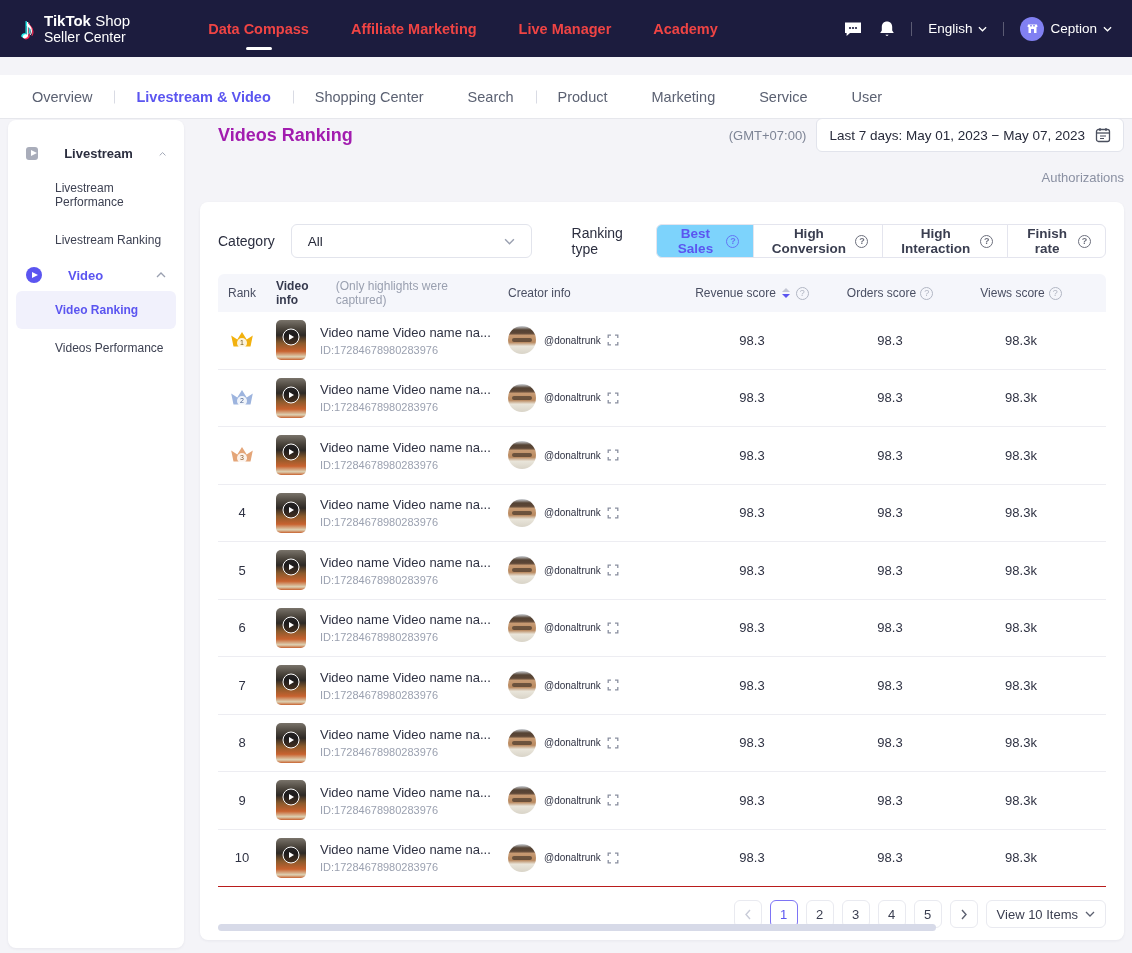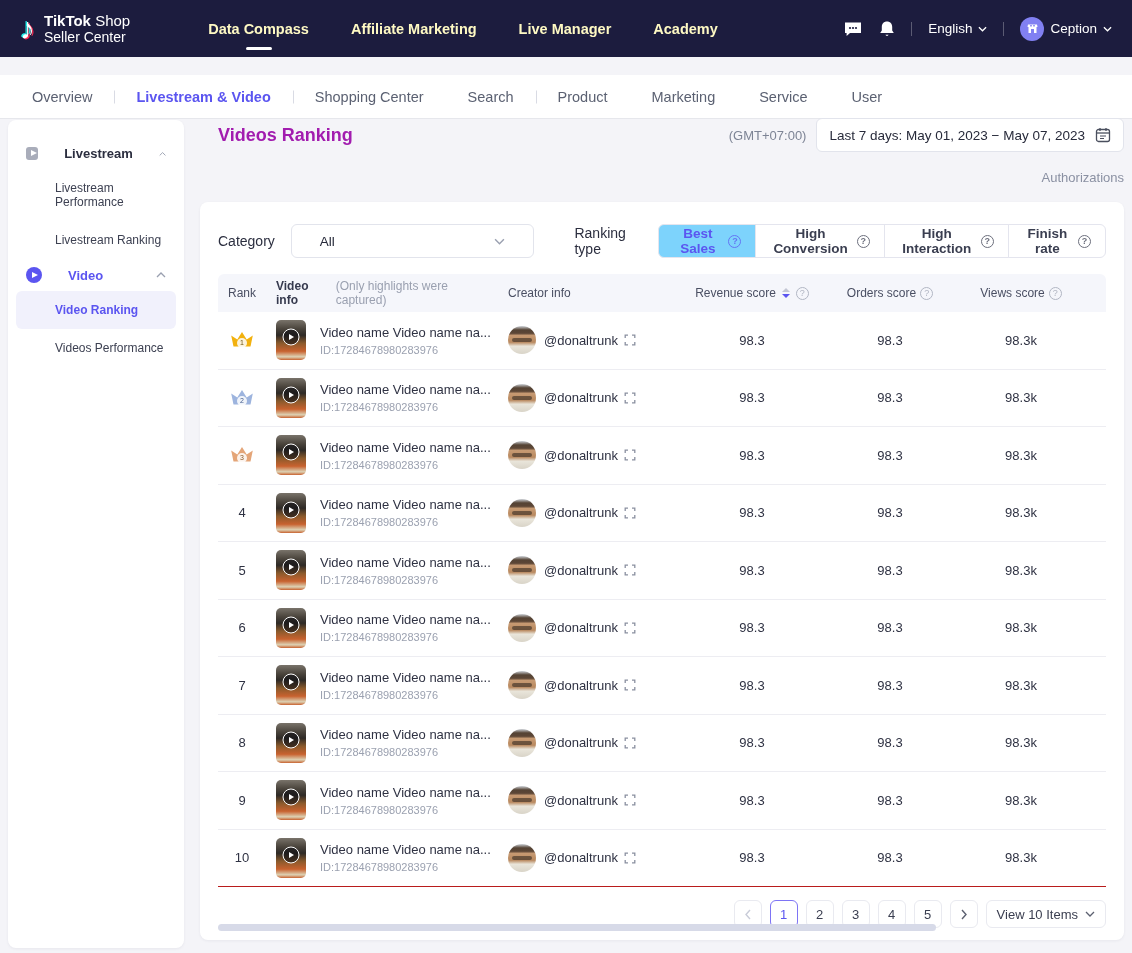--- a/index.html
+++ b/index.html
@@ -10,21 +10,21 @@
   .topnav { position:absolute; left:0; top:0; width:1132px; height:57px; background:#1c1c3e;
             display:flex; align-items:center; padding:0 20px; }
   .logo { display:flex; align-items:center; gap:9px; }
   .tt-note { font-size:30px; font-weight:bold; color:#fff; line-height:1;
              text-shadow:-1.5px -1px 0 #25f4ee, 1.5px 1px 0 #fe2c55; }
   .logo-text { color:#fff; line-height:1.15; }
   .logo-line1 { font-size:15px; }
   .logo-line1 b { font-weight:700; }
   .logo-line2 { font-size:14px; font-weight:300; }
   .topnav-items { display:flex; gap:42px; margin-left:78px; }
-  .topnav-item { color:#fef9c3; font-size:14.5px; font-weight:600; position:relative; cursor:pointer; padding:6px 0;text-align:right; }
+  .topnav-item { color:#ef4444; font-size:14.5px; font-weight:600; position:relative; cursor:pointer; padding:6px 0;text-align:right; }
   .topnav-item.active::after { content:""; position:absolute; left:50%; transform:translateX(-50%);
             bottom:-7px; width:26px; height:3px; border-radius:2px; background:#fff; }
   .topnav-right { margin-left:auto; display:flex; align-items:center; gap:16px; color:#fff; }
   .tn-sep { width:1px; height:14px; background:rgba(255,255,255,.28); }
   .lang, .account { display:flex; align-items:center; gap:6px; font-size:13.5px; cursor:pointer; }
   .avatar-org { width:24px; height:24px; border-radius:50%; background:#8180f2; display:flex;
                 align-items:center; justify-content:center; }
   .icon-btn { display:flex; align-items:center; cursor:pointer; }
 
   
@@ -61,21 +61,21 @@
   .auth-row { position:absolute; left:218px; top:168px; width:906px; text-align:right; }
   .auth-link { font-size:13px; color:#8a90a2; cursor:pointer; }
 
   
   .card { position:absolute; left:200px; top:202px; width:924px; height:738px; background:#fff;
           border-radius:8px; box-shadow:0 1px 3px rgba(30,33,60,.06); padding:22px 18px 0 18px; }
 
   .filters { display:flex; align-items:center; }
   .f-label { font-size:14px; color:#2b2e3f; }
   .select { width:282px; height:34px; border:1px solid #e2e4ec; border-radius:6px; display:flex;
-            align-items:center; padding:0 28px; font-size:13.5px; color:#272a3a; margin-left:16px; cursor:pointer; }
+            align-items:center; padding:0 16px; font-size:13.5px; color:#272a3a; margin-left:16px; cursor:pointer; }
   .select .cd { margin-left:auto; }
   .rt-label { margin-left:40px; }
   .rtabs { display:flex; margin-left:16px; }
   .rtab { height:34px; border:1px solid #e4e5ee; background:#fff; display:flex; align-items:center; gap:6px;
           padding:0 14px; font-size:13.5px; color:#3a3e50; font-weight:600; margin-left:-1px; cursor:pointer; }
   .rtab:first-child { border-radius:6px 0 0 6px; margin-left:0; }
   .rtab:last-child { border-radius:0 6px 6px 0; }
   .rtab.active { color:#5b55f0; background:#7dd3fc; position:relative; z-index:1; border-color:#e4e5ee; }
   .qicon { width:13px; height:13px; border:1px solid currentColor; opacity:.75; border-radius:50%; font-size:9px;
            display:inline-flex; align-items:center; justify-content:center; flex:none; }
@@ -121,21 +121,21 @@
   .thumb::after { content:""; position:absolute; left:50%; top:42%; transform:translate(-40%,-50%);
       border-left:5px solid #fff; border-top:3px solid transparent; border-bottom:3px solid transparent; }
   .vmeta { margin-left:14px; min-width:0; }
   .vname { font-size:13px; color:#2f3243; white-space:nowrap; }
   .vid { font-size:11px; color:#9ba1b0; margin-top:4px; }
 
   .cavatar { width:28px; height:28px; border-radius:50%; flex:none; overflow:hidden; position:relative;
       background:linear-gradient(180deg,#cfd4da 0%,#554334 14%,#5c4636 26%,#c79a72 34%,#b9895f 58%,#e9e5da 72%,#d9d4c8 100%); }
   .cavatar::after { content:""; position:absolute; left:4px; top:12px; width:20px; height:4px;
       background:rgba(40,32,28,.55); border-radius:2px; }
-  .chandle { margin-left:8px; font-size:13px; color:#2f3243; }
+  .chandle { margin-left:8px; font-size:10px; color:#2f3243; }
   .expand-ic { margin-left:5px; }
 
   
   .pagi { display:flex; align-items:center; justify-content:flex-end; gap:8px; margin-top:13px; }
   .pbtn { min-width:28px; height:28px; background:#fff; border:1px solid #e9eaf0; border-radius:6px;
           display:flex; align-items:center; justify-content:center; font-size:13px; color:#3a3e50; cursor:pointer; }
   .pbtn.disabled { color:#c9ccd8; cursor:default; }
   .pbtn.active { border-color:#7e74f5; color:#5b55f0; }
   .view-sel { padding:0 10px; gap:7px; }
 

